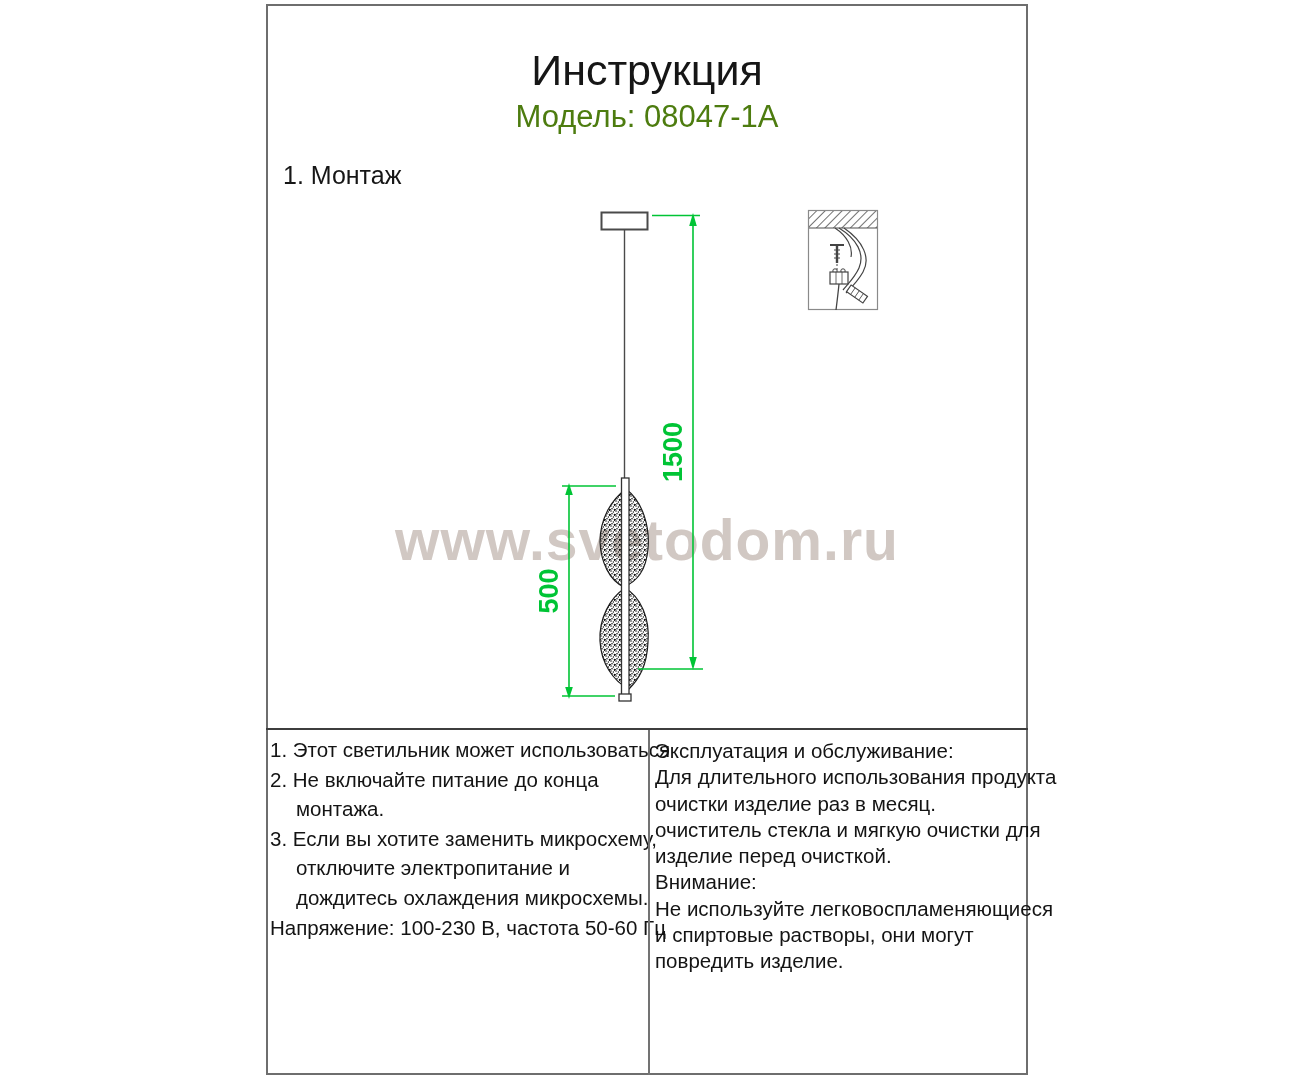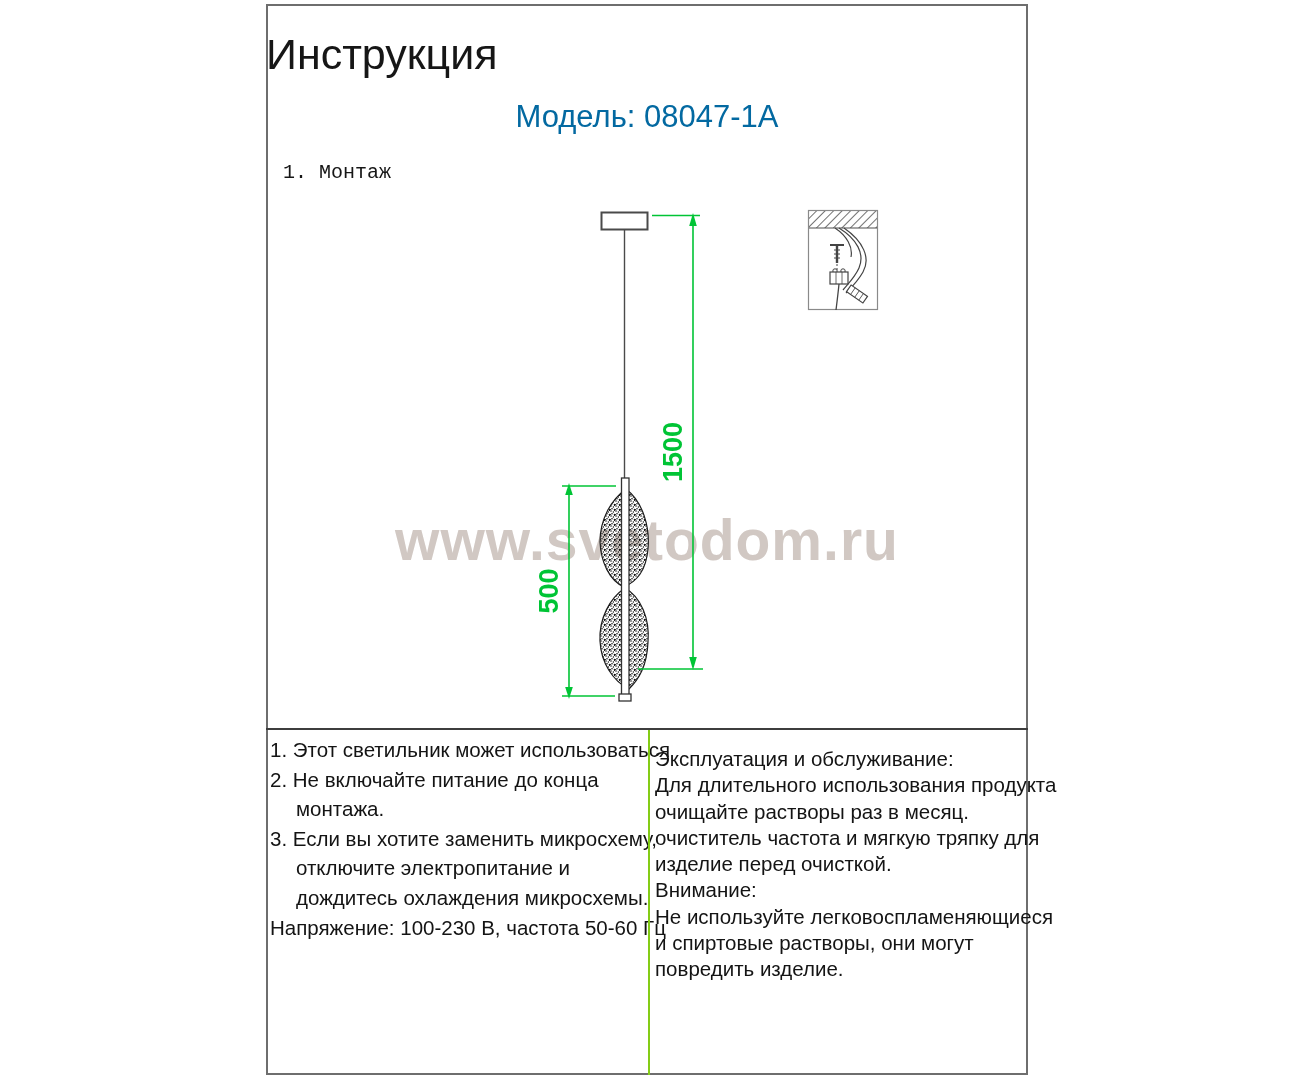--- a/index.html
+++ b/index.html
@@ -1,34 +1,34 @@
 <!DOCTYPE html>
 <html><head>
 <meta charset="utf-8">
 <style>
   html,body{margin:0;padding:0;background:#ffffff;}
   body{width:1296px;height:1080px;position:relative;overflow:hidden;
        font-family:"Liberation Sans", sans-serif;color:#1a1a1a;}
   .page{position:absolute;left:266px;top:4px;width:762px;height:1071px;
         border:2px solid #6e6e6e;box-sizing:border-box;background:#ffffff;}
-  .title{position:absolute;left:266px;top:30px;width:762px;
+  .title{position:absolute;left:266px;top:46px;width:762px;text-align:center;
          font-size:43px;line-height:1.15;color:#161616;}
   .model-line{position:absolute;left:266px;top:99px;width:762px;text-align:center;
-         font-size:31px;color:#0369a1;}
-  .section-label{position:absolute;left:283px;top:161px;font-size:20px;color:#161616;font-family:Liberation Mono, monospace;}
+         font-size:31px;color:#4d7c0f;}
+  .section-label{position:absolute;left:283px;top:161px;font-size:25px;color:#161616;}
   .watermark{position:absolute;left:266px;top:512px;width:762px;text-align:center;
          font-size:57px;font-weight:bold;letter-spacing:1px;color:#d1c8c3;
          line-height:1;z-index:2;}
   svg.drawing{position:absolute;left:0;top:0;z-index:3;}
   .notes{position:absolute;left:266px;top:728px;width:762px;height:347px;
          border-top:2px solid #3d3d3d;box-sizing:border-box;display:flex;
          z-index:4;background:transparent;}
   .notes-left{width:382px;box-sizing:border-box;padding:5px 0 0 4px;}
-  .notes-right{flex:1;border-left:2px solid #84cc16;box-sizing:border-box;
-         padding:16px 0 0 5px;}
+  .notes-right{flex:1;border-left:2px solid #737373;box-sizing:border-box;
+         padding:8px 0 0 5px;}
   .nline{font-size:20.5px;line-height:29.6px;white-space:nowrap;color:#141414;}
   .nline.cont{padding-left:26px;}
   .rline{font-size:20.5px;line-height:26.3px;white-space:nowrap;color:#141414;}
   .dimtext{font-weight:bold;font-size:27px;font-family:"Liberation Sans",sans-serif;}
 </style>
 </head>
 <body>
 
 <div class="page"></div>
 
@@ -125,21 +125,21 @@
     <div class="nline">2. Не включайте питание до конца</div>
     <div class="nline cont">монтажа.</div>
     <div class="nline">3. Если вы хотите заменить микросхему,</div>
     <div class="nline cont">отключите электропитание и</div>
     <div class="nline cont">дождитесь охлаждения микросхемы.</div>
     <div class="nline">Напряжение: 100-230 В, частота 50-60 Гц</div>
   </div>
   <div class="notes-right">
     <div class="rline">Эксплуатация и обслуживание:</div>
     <div class="rline">Для длительного использования продукта</div>
-    <div class="rline">очищайте растворы раз в месяц.</div>
-    <div class="rline">очиститель частота и мягкую тряпку для</div>
+    <div class="rline">очистки изделие раз в месяц.</div>
+    <div class="rline">очиститель стекла и мягкую очистки для</div>
     <div class="rline">изделие перед очисткой.</div>
     <div class="rline">Внимание:</div>
     <div class="rline">Не используйте легковоспламеняющиеся</div>
     <div class="rline">и спиртовые растворы, они могут</div>
     <div class="rline">повредить изделие.</div>
   </div>
 </div>
 
 </body></html>

